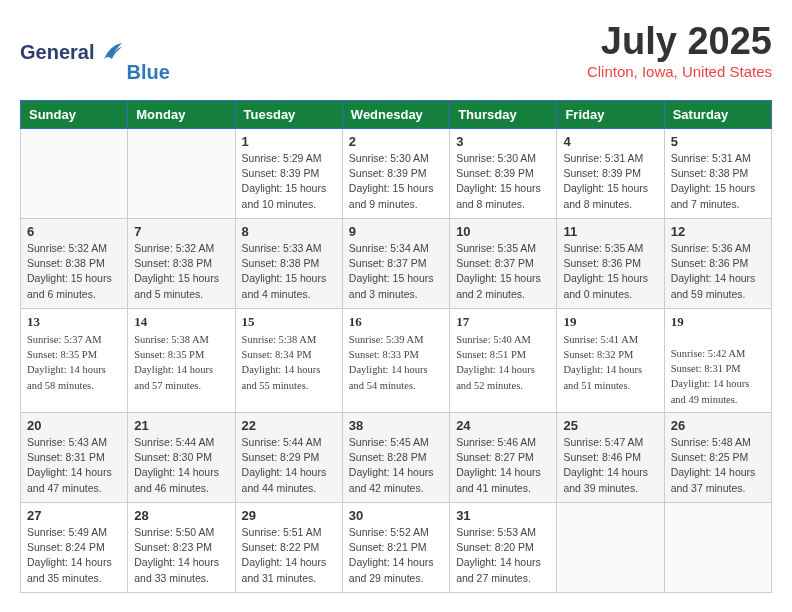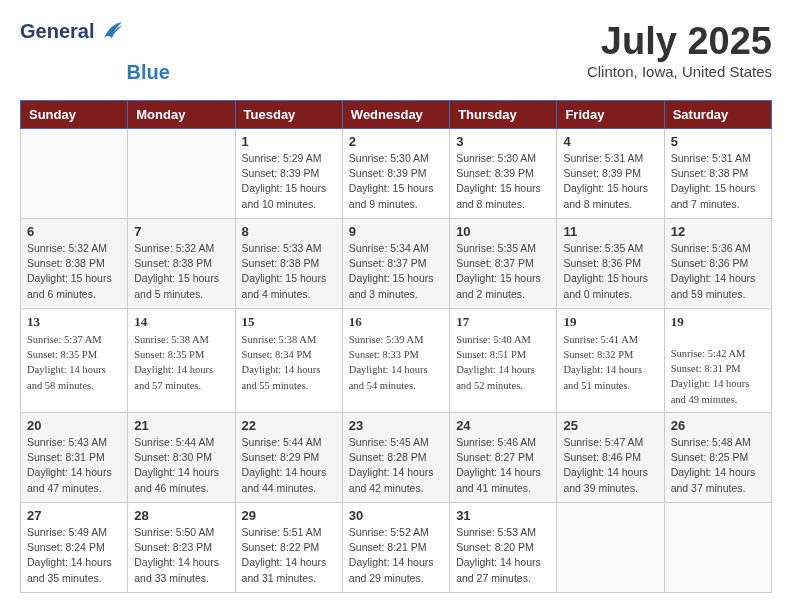--- a/index.html
+++ b/index.html
@@ -16,21 +16,21 @@
       align-items: flex-start;
       margin-bottom: 16px;
     }
     .logo {
       display: flex;
       flex-direction: column;
       align-items: flex-start;
     }
     .logo-text {
       display: flex;
-      align-items: flex-start;
+      align-items: center;
       gap: 2px;
     }
     .logo-general {
       font-size: 20px;
       font-weight: bold;
       color: #2c3e6b;
     }
     .logo-blue {
       font-size: 20px;
       font-weight: bold;
@@ -44,29 +44,29 @@
     .title-section {
       text-align: right;
     }
     .month-title {
       font-size: 38px;
       font-weight: bold;
       color: #333;
     }
     .location {
       font-size: 15px;
-      color: #404040;
+      color: #ef4444;
     }
     .calendar {
       width: 100%;
       border-collapse: collapse;
       border: 1px solid #ccc;
     }
     .calendar th {
-      background-color: #7f1d1d;
+      background-color: #15803d;
       color: #fff;
       text-align: left;
       padding: 6px 8px;
       font-size: 13px;
       font-weight: bold;
       border: 1px solid #3a6abf;
     }
     .calendar td {
       border: 1px solid #ccc;
       vertical-align: top;
@@ -272,21 +272,21 @@
 Sunset: 8:30 PM
 Daylight: 14 hours and 46 minutes.</div>
         </td>
         <td>
           <span class="day-number">22</span>
           <div class="day-info" style="white-space: pre-line;">Sunrise: 5:44 AM
 Sunset: 8:29 PM
 Daylight: 14 hours and 44 minutes.</div>
         </td>
         <td>
-          <span class="day-number">23</span>
+          <span class="day-number">38</span>
           <div class="day-info" style="white-space: pre-line;">Sunrise: 5:45 AM
 Sunset: 8:28 PM
 Daylight: 14 hours and 42 minutes.</div>
         </td>
         <td>
           <span class="day-number">24</span>
           <div class="day-info" style="white-space: pre-line;">Sunrise: 5:46 AM
 Sunset: 8:27 PM
 Daylight: 14 hours and 41 minutes.</div>
         </td>

